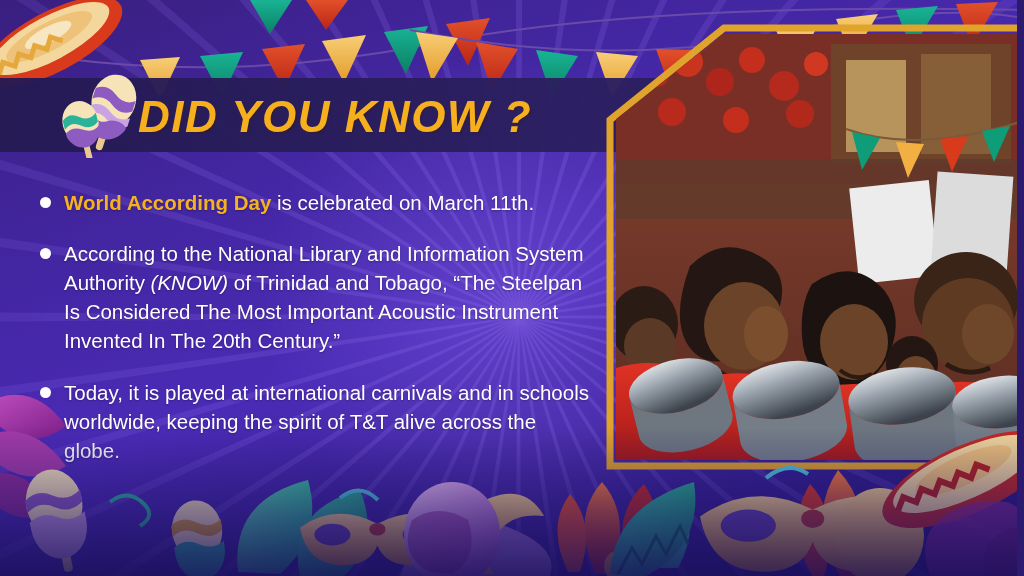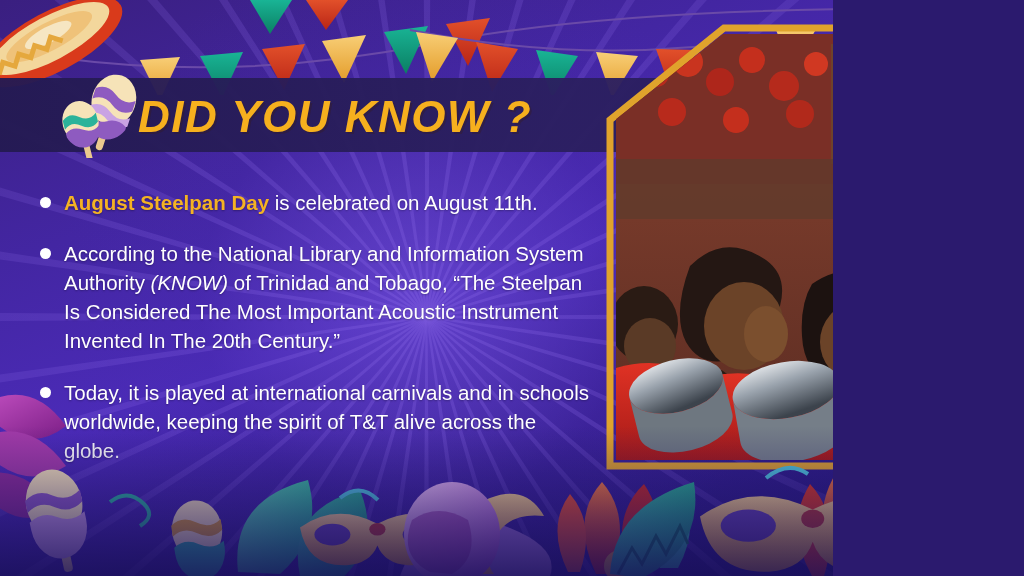--- a/index.html
+++ b/index.html
@@ -1,21 +1,21 @@
 <!DOCTYPE html>
 <html><head>
 <meta charset="utf-8">
 <title>Did You Know - World Steelpan Day</title>
 <style>
   * { margin:0; padding:0; box-sizing:border-box; }
   html,body { width:1024px; height:576px; overflow:hidden; background:#2b1a6e; }
   body { font-family:"Liberation Sans", sans-serif; }
 
   .canvas {
-    position:relative; width:833px; height:576px; overflow:hidden;
+    position:relative; width:1017px; height:576px; overflow:hidden;
     background:
       radial-gradient(circle at 50% 52%, rgba(118,84,220,0.55) 0%, rgba(70,42,170,0.20) 42%, rgba(38,20,110,0.0) 70%),
       linear-gradient(160deg,#3a1f80 0%, #4326a2 30%, #4b2bb8 52%, #3a2196 72%, #241878 100%);
   }
 
   
   .rays { position:absolute; left:-20%; top:-40%; width:140%; height:190%;
           pointer-events:none; opacity:.45; }
   .rays span { position:absolute; left:50%; top:50%; width:20px; height:120%;
                transform-origin:50% 0%;
@@ -213,21 +213,21 @@
         <path d="M12,58 q8,-6 17,0 q9,6 17,0 l0,4 a18,21 0 0,1 -34,0 z" fill="#8E5BC0"></path>
       </g>
     </svg>
   </div>
 
   <div class="title">DID YOU KNOW ?</div>
 
   <div class="content" id="bullets">
       <div class="bullet-row">
         <span class="dot"></span>
-        <div class="btext"><span class="gold">August Steelpan Day</span><span> is celebrated on August 11th.</span></div>
+        <div class="btext"><span class="gold">World According Day</span><span> is celebrated on March 11th.</span></div>
       </div>
       <div class="bullet-row">
         <span class="dot"></span>
         <div class="btext"><span>According to the National Library and Information System Authority </span><span class="ital">(KNOW)</span><span> of Trinidad and Tobago, “The Steelpan Is Considered The Most Important Acoustic Instrument Invented In The 20th Century.”</span></div>
       </div>
       <div class="bullet-row">
         <span class="dot"></span>
         <div class="btext"><span>Today, it is played at international carnivals and in schools worldwide, keeping the spirit of T&amp;T alive across the globe.</span></div>
       </div>
     </div>

